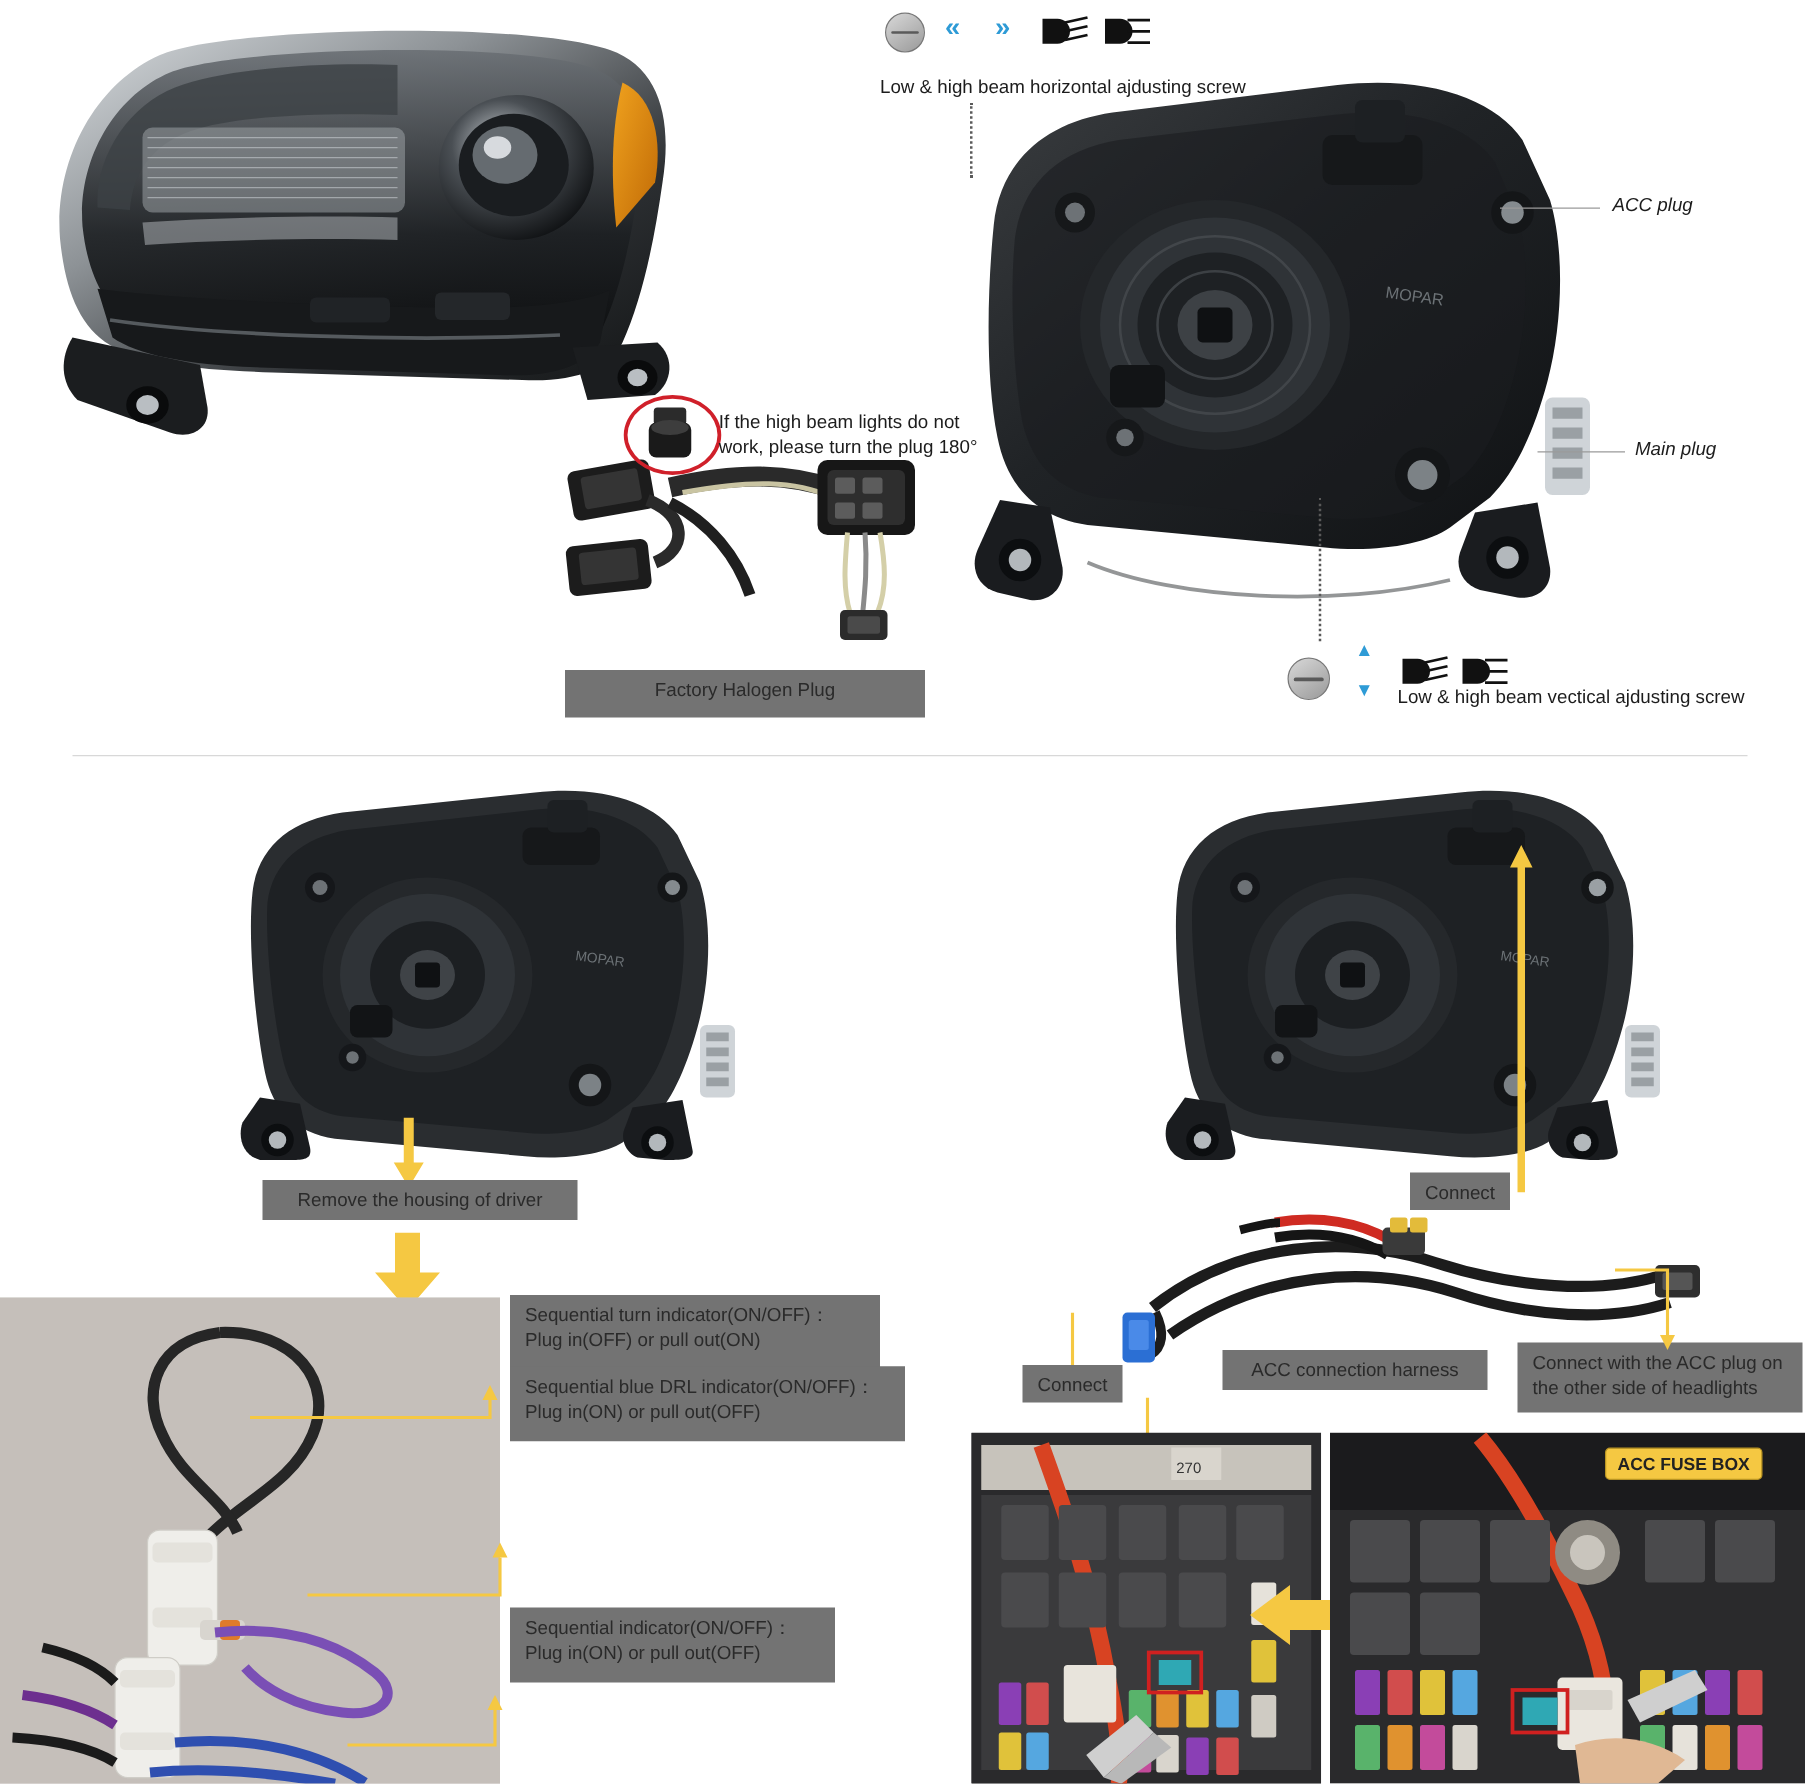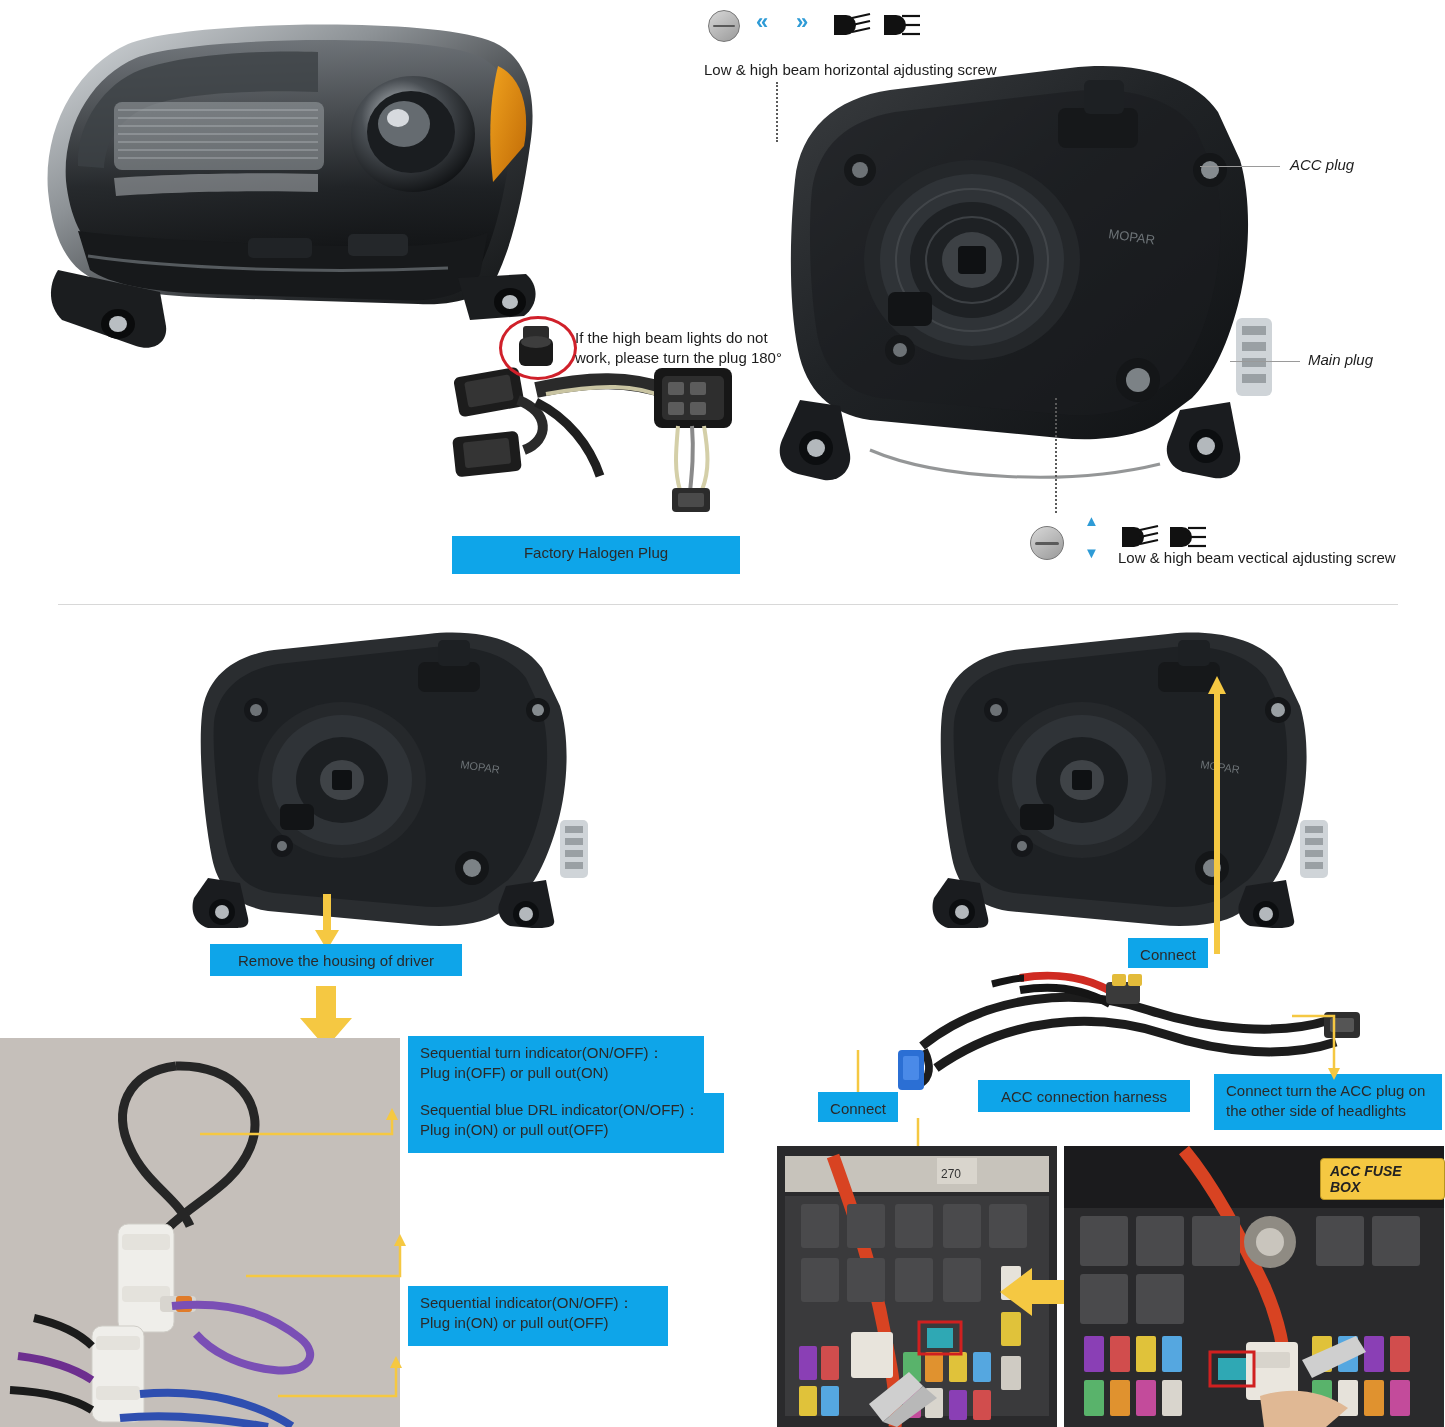--- a/index.html
+++ b/index.html
@@ -1,19 +1,19 @@
 <!DOCTYPE html>
 <html><head>
 <meta charset="utf-8">
 <style>
   html,body{margin:0;padding:0;background:#ffffff;}
   body{width:1445px;height:1427px;position:relative;font-family:"Liberation Sans",sans-serif;color:#1a1a1a;overflow:hidden;}
   .abs{position:absolute;}
   .lbl{font-size:15px;color:#1c1c1c;line-height:1.35;}
-  .graybox{background:#0ea5e9;color:#2a2a2a;font-size:15px;line-height:1.35;padding:7px 12px;box-sizing:border-box;}
+  .graybox{background:#737373;color:#2a2a2a;font-size:15px;line-height:1.35;padding:7px 12px;box-sizing:border-box;}
   .divider{position:absolute;left:58px;top:604px;width:1340px;height:1px;background:#d8d8d8;}
   .photo{position:absolute;overflow:hidden;}
   svg{display:block;}
   .arrow-y{fill:#f5c842;}
   .chev{color:#2e9bd6;font-size:22px;letter-spacing:-3px;font-weight:bold;}
   .screwhead{border-radius:50%;background:linear-gradient(145deg,#d8d8d8,#9a9a9a);border:1px solid #777;position:relative;}
   .screwhead:after{content:"";position:absolute;left:12%;top:46%;width:76%;height:9%;background:#5a5a5a;border-radius:2px;}
   .accfuse{background:#f5c842;color:#222;font-size:14px;font-weight:bold;padding:4px 9px;border-radius:4px;border:1px solid #b99422;}
 </style>
 </head>
@@ -393,21 +393,21 @@
   </svg>
 </div>
 
 <div class="abs graybox" style="left:818px;top:1092px;width:80px;height:30px;text-align:center;">
   <span>Connect</span>
 </div>
 <div class="abs graybox" style="left:978px;top:1080px;width:212px;height:32px;text-align:center;">
   <span>ACC connection harness</span>
 </div>
 <div class="abs graybox" style="left:1214px;top:1074px;width:228px;height:56px;text-align:left;">
-  <span>Connect turn the ACC plug on the other side of headlights</span>
+  <span>Connect with the ACC plug on the other side of headlights</span>
 </div>
 
 <svg class="abs" style="left:1290px;top:1010px;" width="60" height="70" viewBox="0 0 60 70">
   <path d="M2 6 H44 V62" stroke="#f5c842" stroke-width="2.5" fill="none"></path>
   <path d="M38 58 l6 12 l6 -12 Z" fill="#f5c842"></path>
 </svg>
 
 <svg class="abs" style="left:854px;top:1050px;" width="70" height="230" viewBox="0 0 70 230">
   <path d="M4 0 V42" stroke="#f5c842" stroke-width="2.5" fill="none"></path>
 </svg>
@@ -505,15 +505,15 @@
       <rect x="300" y="234" width="20" height="36" rx="2" fill="#e0922f"></rect>
       <rect x="326" y="234" width="20" height="36" rx="2" fill="#c34b9b"></rect>
     </g>
     <rect x="146" y="206" width="44" height="34" fill="none" stroke="#d02020" stroke-width="3"></rect>
     <rect x="154" y="212" width="28" height="22" fill="#2fa8b4"></rect>
     <path d="M196 250 C226 240 258 244 284 262 L262 281 L200 281 Z" fill="#e0b894"></path>
     <path d="M238 214 L292 190 L302 206 L248 232 Z" fill="#cfcfcf"></path>
   </svg>
 </div>
 
-<div class="abs accfuse" style="left:1320px;top:1158px;font-style:italic;">
+<div class="abs accfuse" style="left:1284px;top:1158px;">
   <span>ACC FUSE BOX</span>
 </div>
 
 </body></html>

